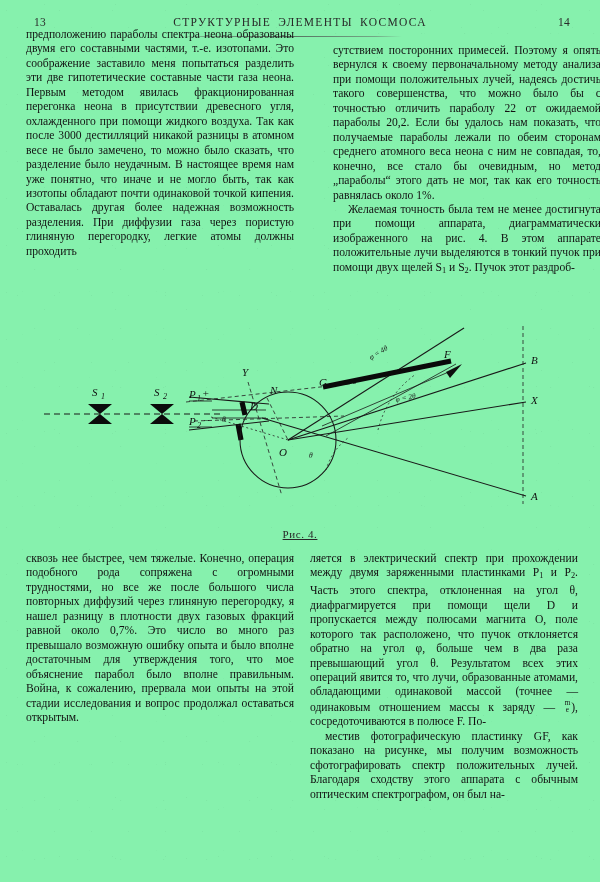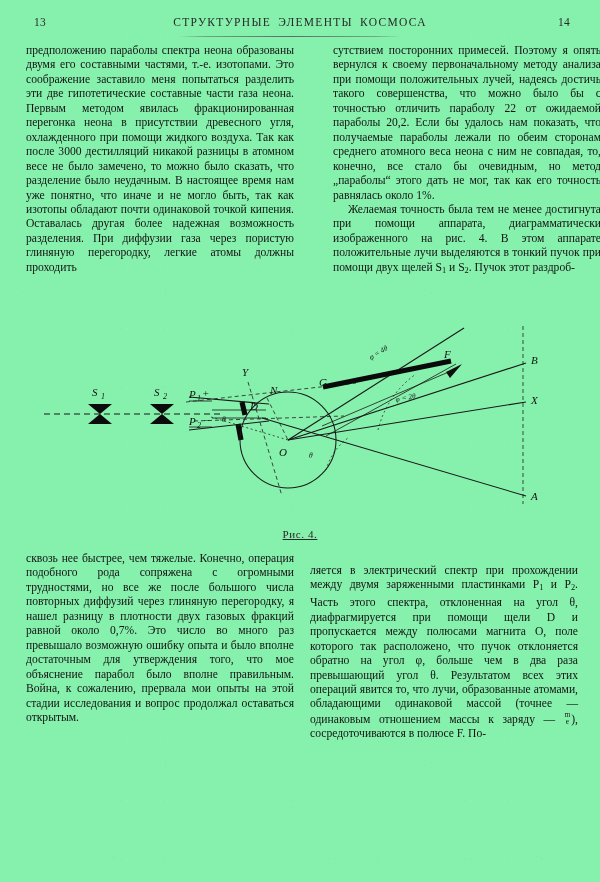--- a/index.html
+++ b/index.html
@@ -68,24 +68,24 @@
     font-size: 11.6px;
     line-height: 14.45px;
     text-align: justify;
     text-justify: inter-word;
     color: #141414;
     -webkit-font-smoothing: none;
   }
   .col-left  { left: 26px; }
   .col-right { left: 310px; }
 
-  .top-left   { top: 44px; }
+  .top-left   { top: 28px; }
   .top-right  { top: 44px; margin-left: 23px; }
   .bot-left   { top: 552px; }
-  .bot-right  { top: 552px; margin-top: 12px; }
+  .bot-right  { top: 552px; }
 
   .col p {
     margin: 0;
     text-indent: 0;
   }
   .col p.indent { text-indent: 15px; }
 
   .sub { font-size: 0.72em; vertical-align: -0.28em; }
 
   .frac {
@@ -257,16 +257,17 @@
   </div>
 
   <div class="figcaption">Рис. 4.</div>
 
   <div class="col col-left bot-left">
     <p>сквозь нее быстрее, чем тяжелые. Конечно, операция подобного рода сопряжена с огромными трудностями, но все же после большого числа повторных диффузий через глиняную перегородку, я нашел разницу в плотности двух газовых фракций равной около 0,7%. Это число во много раз превышало возможную ошибку опыта и было вполне достаточным для утверждения того, что мое объяснение парабол было вполне правильным. Война, к сожалению, прервала мои опыты на этой стадии исследования и вопрос продолжал оставаться открытым.</p>
   </div>
 
   <div class="col col-right bot-right">
     <p><span>ляется в электрический спектр при прохождении между двумя заряженными пластинками P</span><span class="sub">1</span><span> и P</span><span class="sub">2</span><span>. Часть этого спектра, отклоненная на угол θ, диафрагмируется при помощи щели D и пропускается между полюсами магнита O, поле которого так расположено, что пучок отклоняется обратно на угол φ, больше чем в два раза превышающий угол θ. Результатом всех этих операций явится то, что лучи, образованные атомами, обладающими одинаковой массой (точнее — одинаковым отношением массы к заряду — </span><span class="frac"><span class="num">m</span><span class="den">e</span></span><span>), сосредоточиваются в полюсе F. По-</span></p>
+    <p class="indent">местив фотографическую пластинку GF, как показано на рисунке, мы получим возможность сфотографировать спектр положительных лучей. Благодаря сходству этого аппарата с обычным оптическим спектрографом, он был на-</p>
   </div>
 
   <div class="speckle"></div>
 </div>
 
 </body></html>

